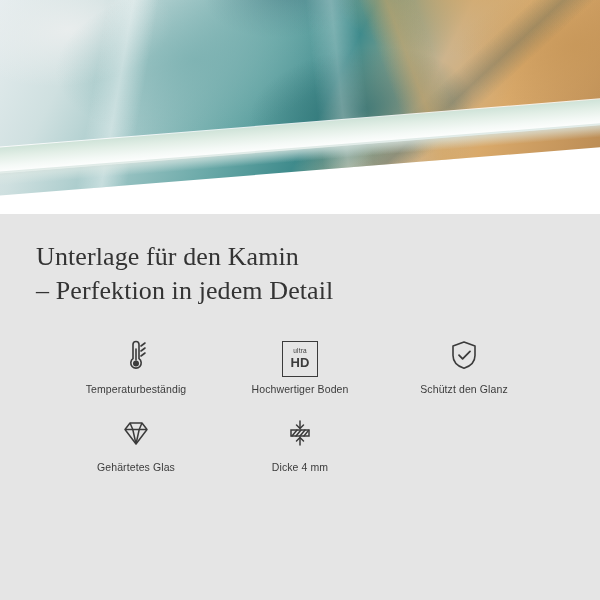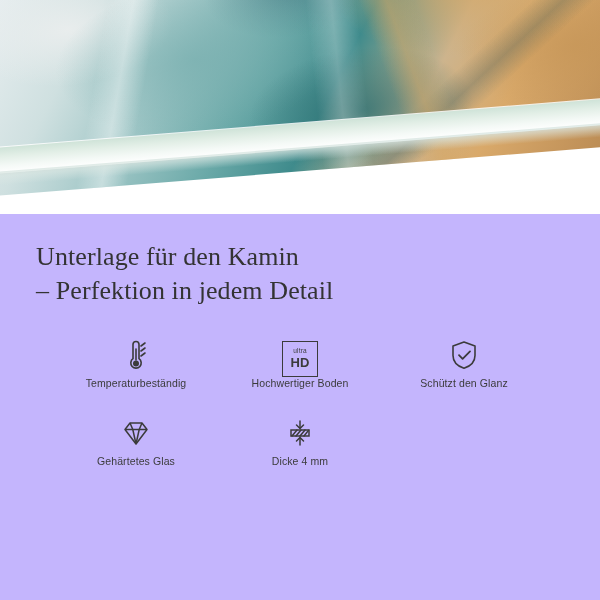--- a/index.html
+++ b/index.html
@@ -10,21 +10,21 @@
     width: 600px;
     height: 600px;
     background: #ffffff;
     font-family: "Liberation Sans", sans-serif;
     overflow: hidden;
   }
   .page {
     position: relative;
     width: 600px;
     height: 600px;
-    background: #c4b5fd;
+    background: #e5e5e5;
   }
 
   
   .hero {
     position: relative;
     width: 600px;
     height: 214px;
     overflow: hidden;
     background: #ffffff;
   }
@@ -173,20 +173,21 @@
     align-items: center;
     justify-content: flex-start;
   }
   .feature-icon {
     height: 44px;
     display: flex;
     align-items: center;
     justify-content: center;
   }
   .feature-label {
+    margin-top: 6px;
     font-size: 10.5px;
     color: #3b3b3b;
     text-align: center;
     letter-spacing: 0.1px;
   }
   .ultrahd {
     width: 34px;
     height: 34px;
     border: 1.6px solid #3b3b3b;
     display: flex;

